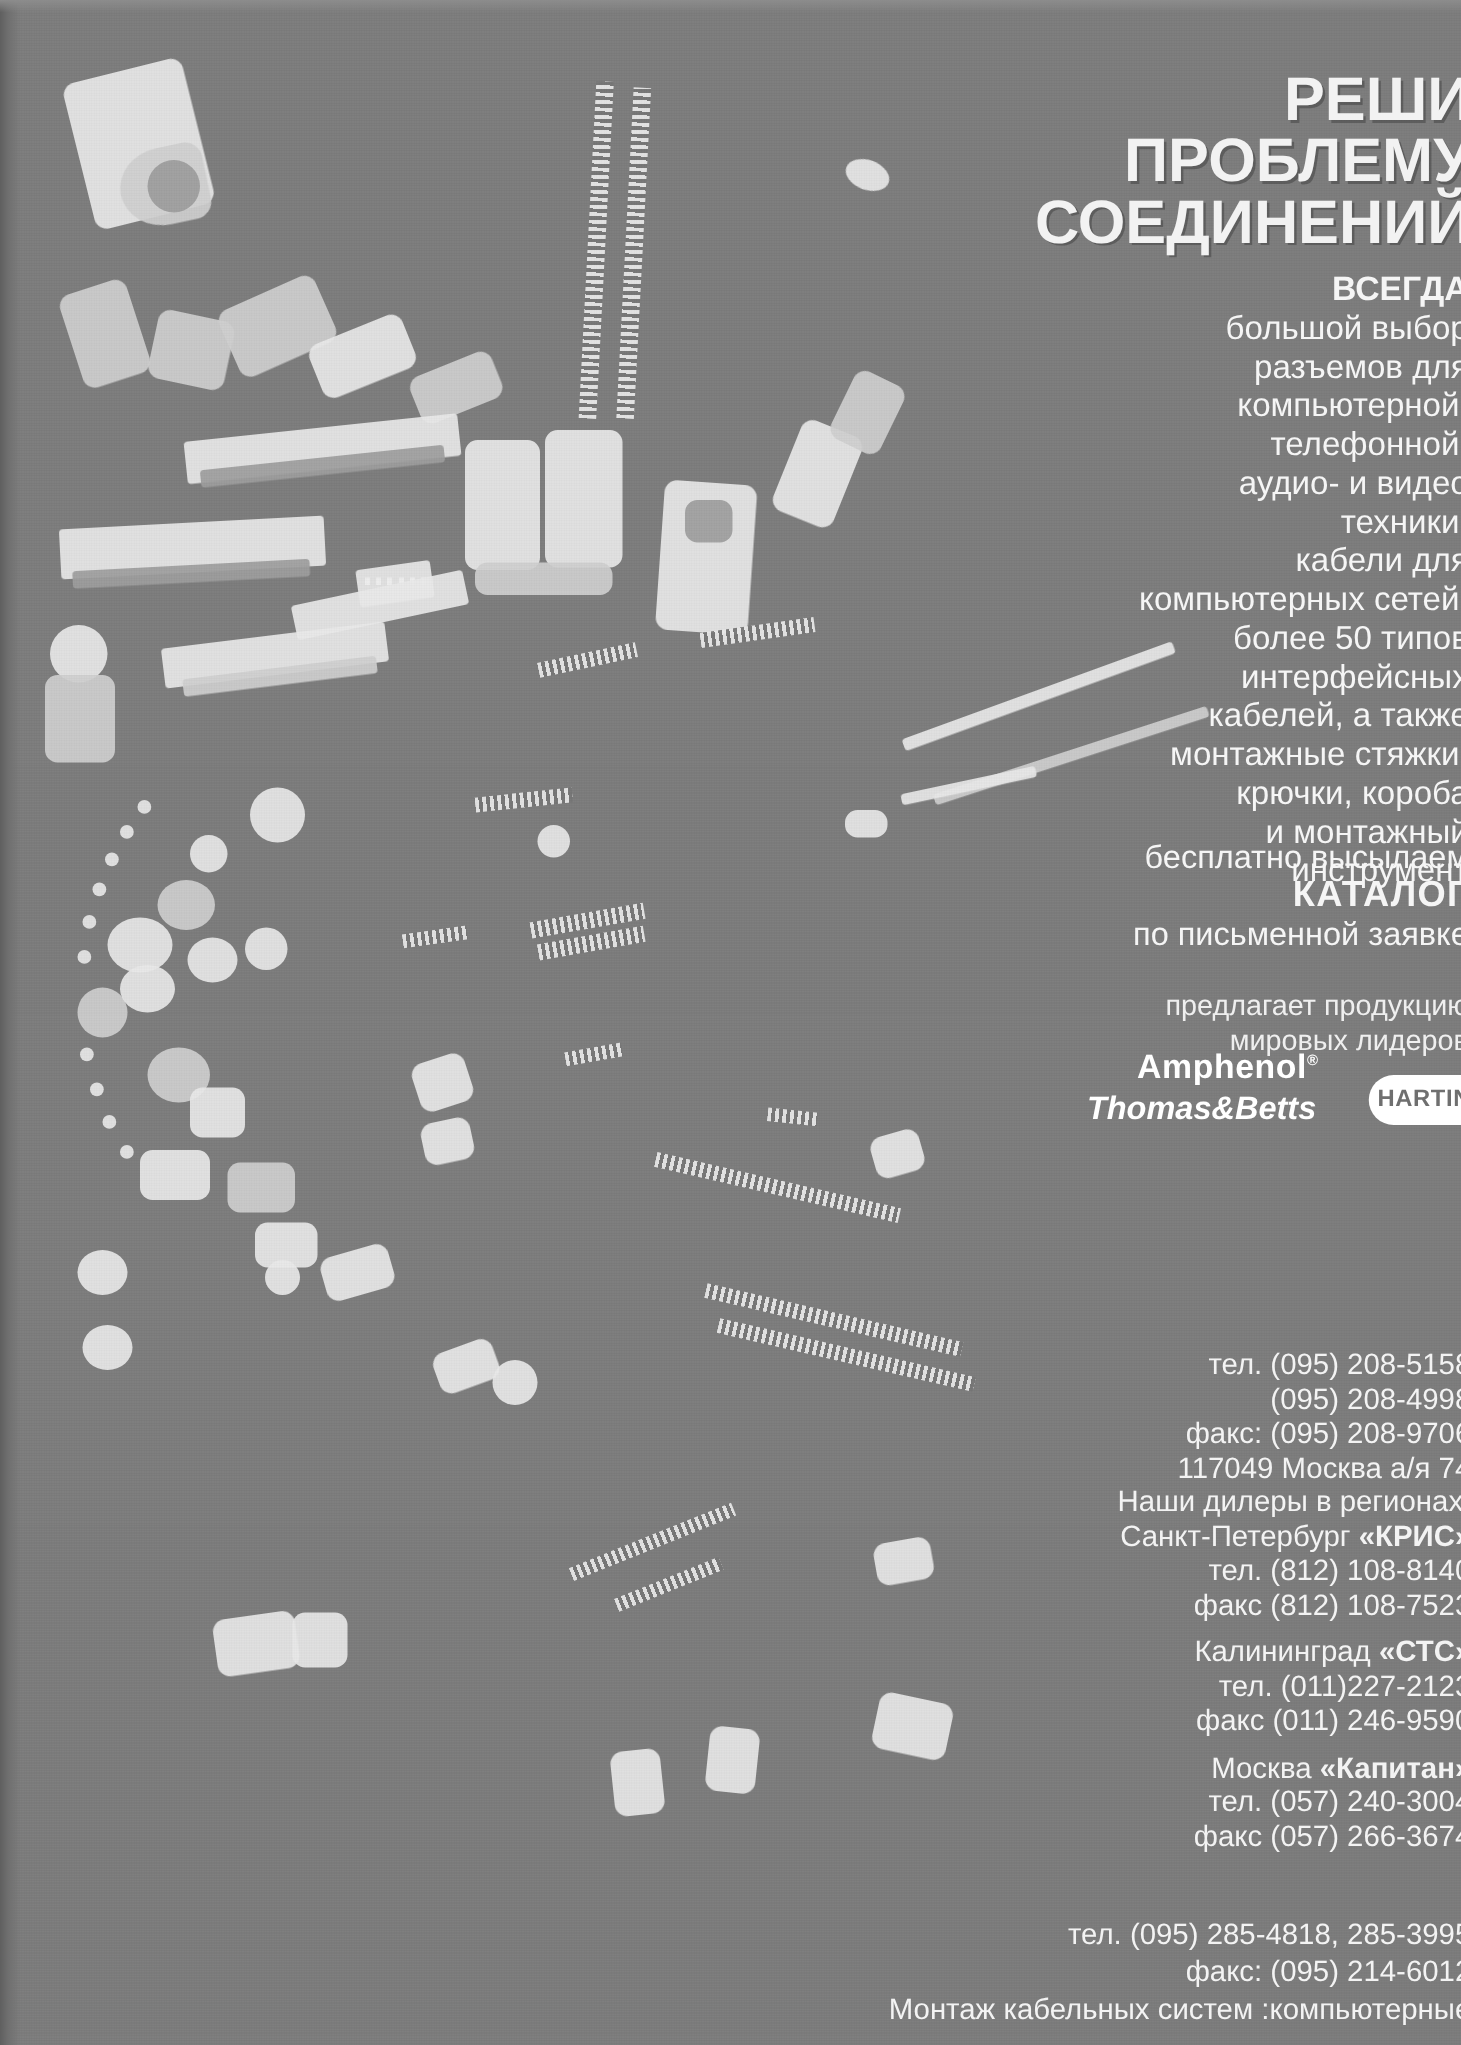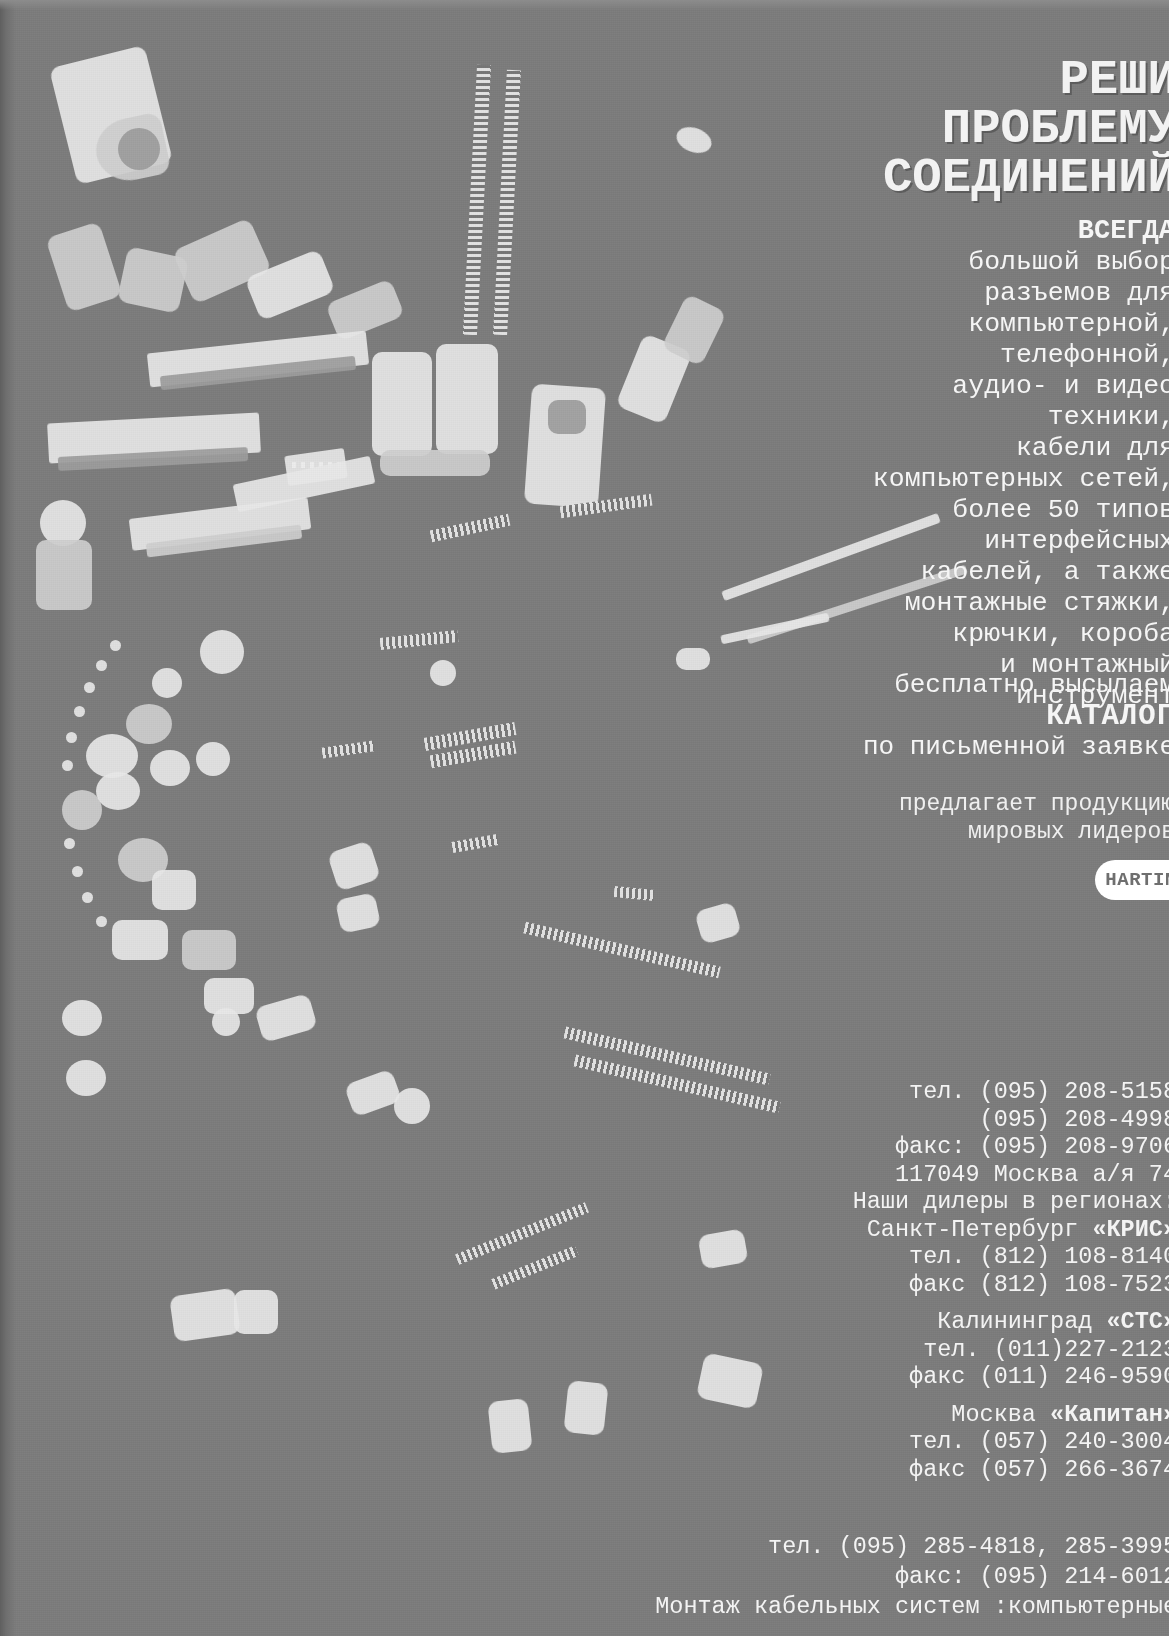--- a/index.html
+++ b/index.html
@@ -6,21 +6,21 @@
     margin: 0;
     padding: 0;
     background: #7e7e7e;
   }
   .page {
     position: relative;
     width: 1169px;
     height: 1636px;
     background: #7c7c7c;
     overflow: hidden;
-    font-family: Liberation Mono, monospace;
+    font-family: Liberation Sans, sans-serif;
     color: #ffffff;
   }
   
   .grain {
     position: absolute;
     inset: 0;
     pointer-events: none;
     opacity: 0.35;
     background-image:
       repeating-linear-gradient(0deg, rgba(255,255,255,0.035) 0 1px, rgba(0,0,0,0.035) 1px 2px),
@@ -343,20 +343,24 @@
     <div class="big">КАТАЛОГ</div>
     <div>по письменной заявке</div>
   </div>
 
   <div class="offers-block">
     <div>предлагает продукцию</div>
     <div>мировых лидеров</div>
   </div>
 
   <div class="brands">
+    <div class="brand-amphenol">
+      <span>Amphenol</span><sup>®</sup>
+    </div>
+    <div class="brand-tb">Thomas&amp;Betts</div>
     <div class="brand-harting">HARTING</div>
   </div>
 
   <div class="contacts">
     <div>тел. (095) 208-5158</div>
     <div>(095) 208-4998</div>
     <div>факс: (095) 208-9706</div>
     <div>117049 Москва а/я 74</div>
     <div>Наши дилеры в регионах:</div>
     <div><span>Санкт-Петербург </span><span class="b">«КРИС»</span></div>

